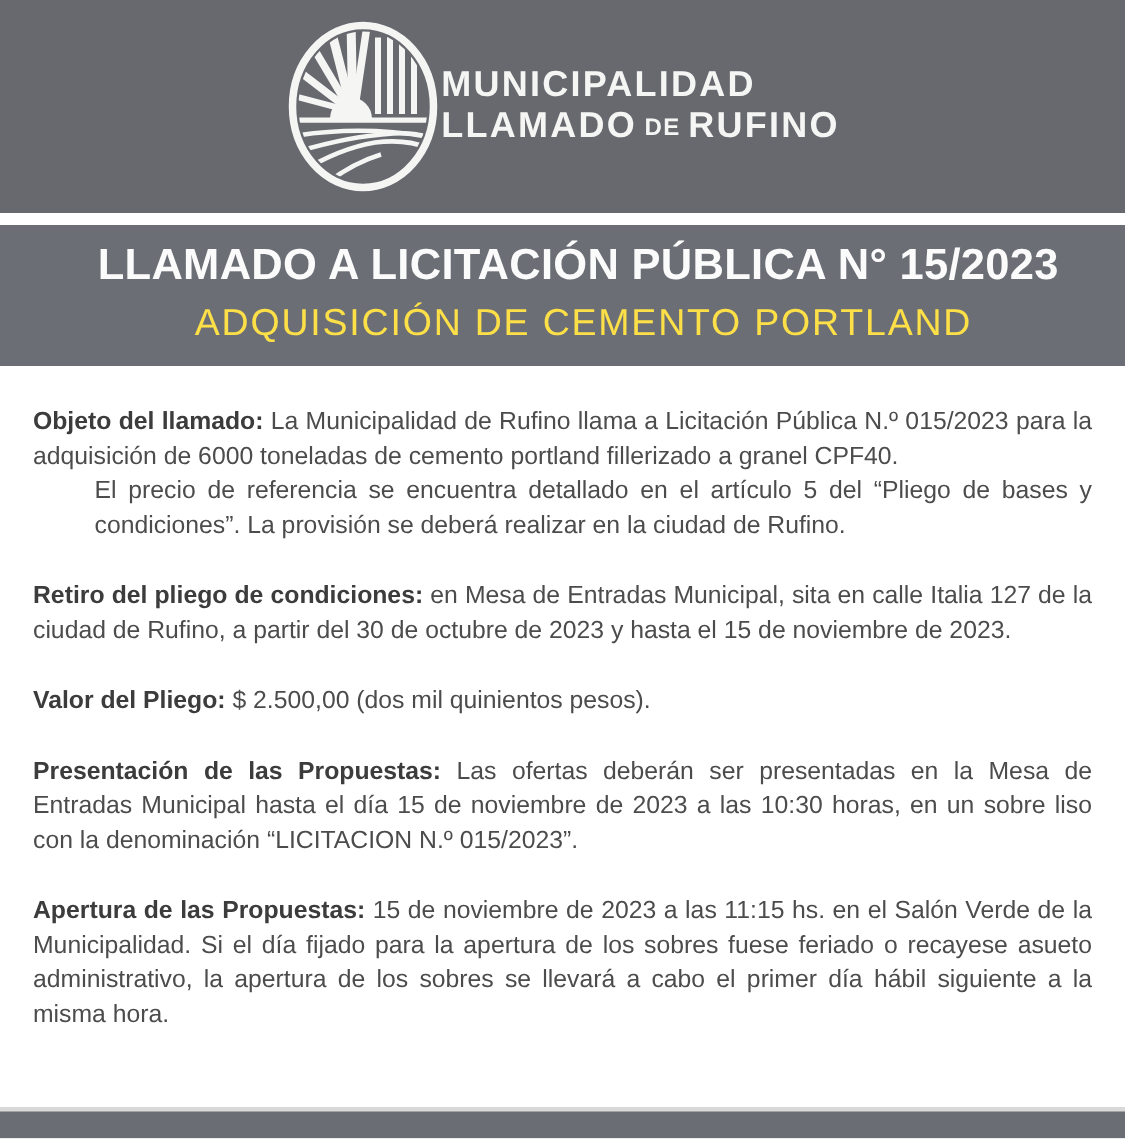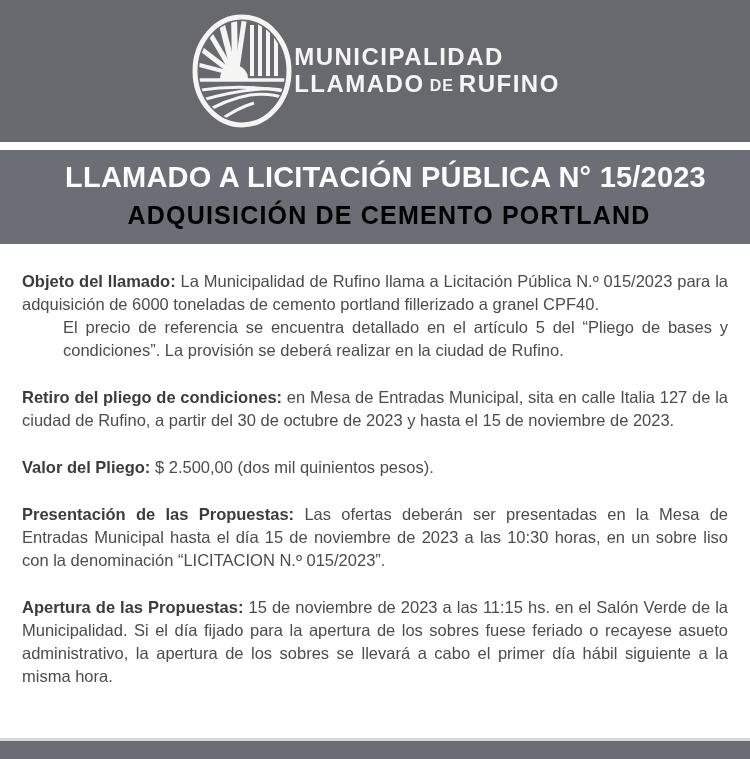--- a/index.html
+++ b/index.html
@@ -64,23 +64,23 @@
   .banner h1 {
     font-size: 29px;
     font-weight: 700;
     letter-spacing: 0.2px;
     color: #FBFBFB;
     padding-left: 21px;
   }
   .banner h2 {
     margin-top: 7px;
     font-size: 25px;
-    font-weight: 700;
+    font-weight: 400;
     letter-spacing: 1.2px;
-    color: #000000;
+    color: #fde047;
     padding-left: 28px;
   }
 
   
   .bodytext {
     flex: 1 1 auto;
     background: #ffffff;
     padding: 26px 22px 0 22px;
     overflow: hidden;
     border-radius: 17px;

